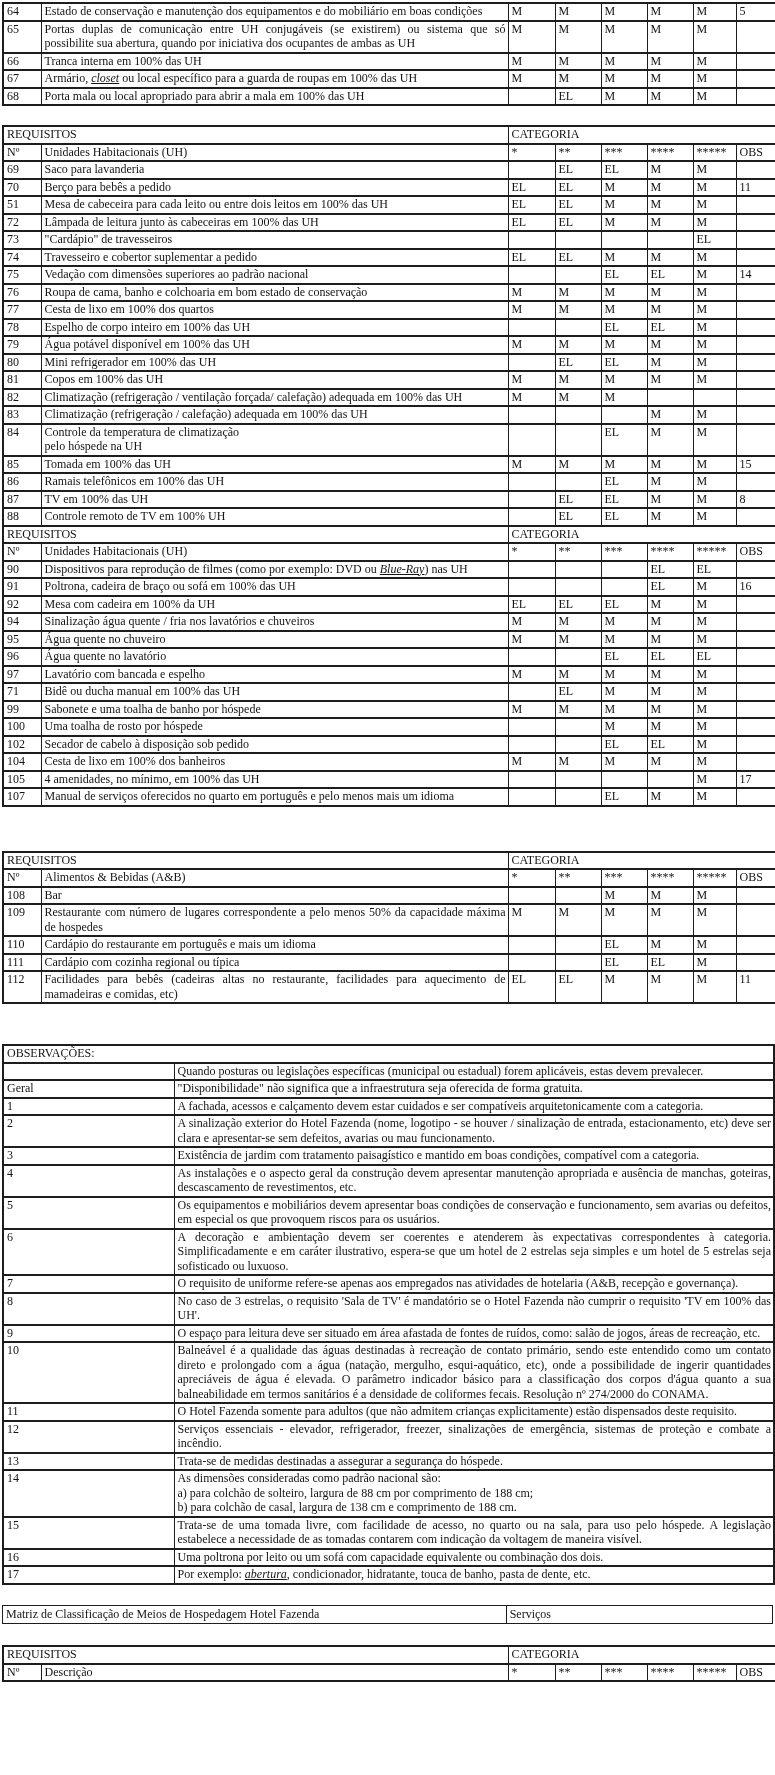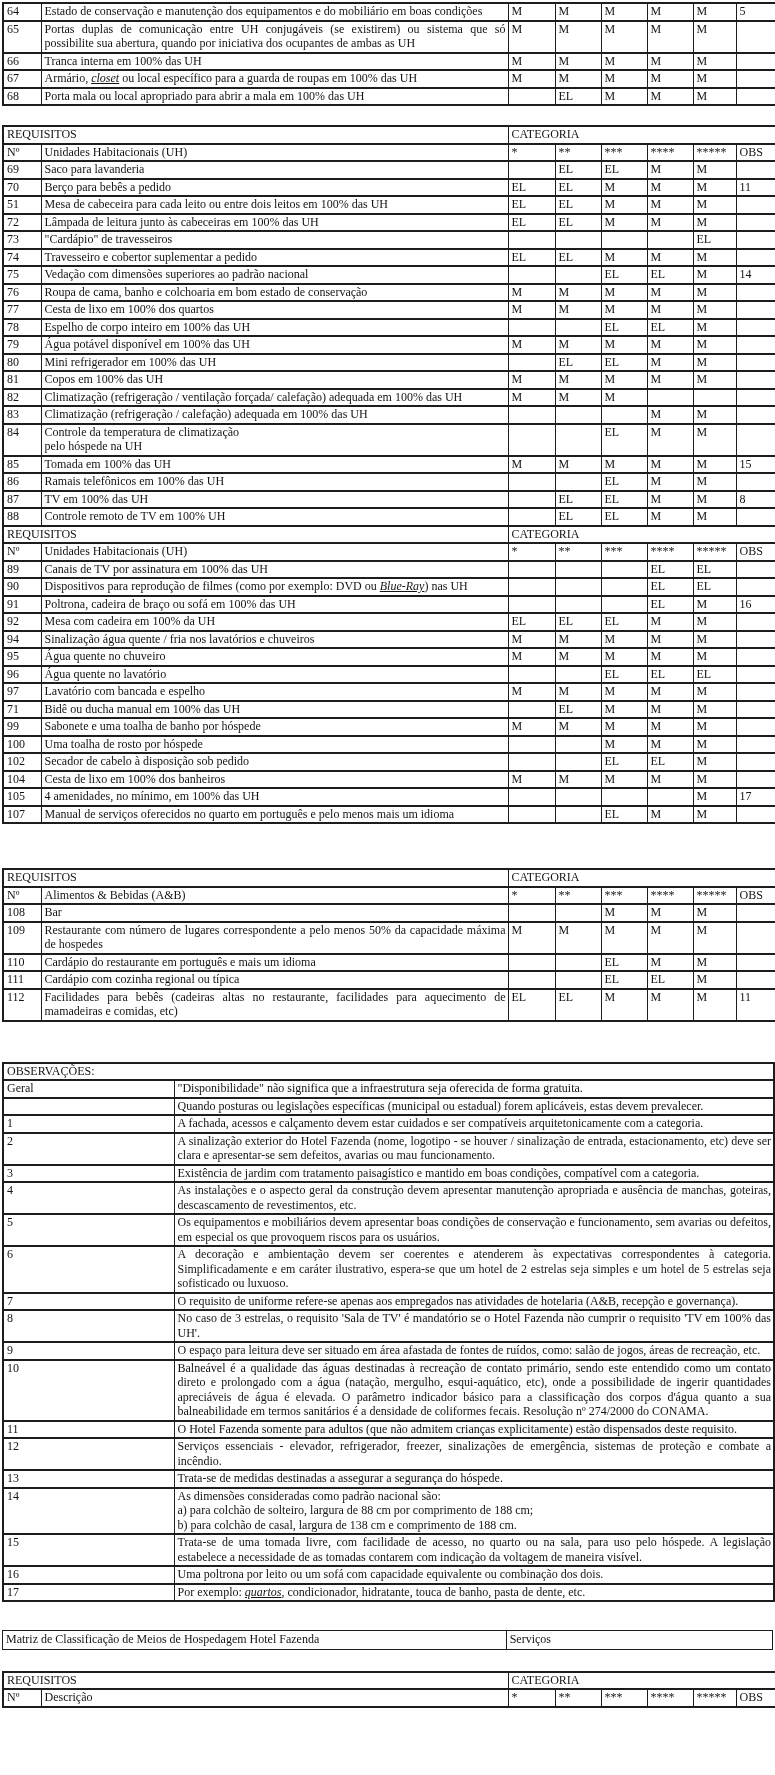--- a/index.html
+++ b/index.html
@@ -25,21 +25,21 @@
     vertical-align:top;
     overflow:hidden;
     word-wrap:break-word;
   }
   td.desc{text-align:justify;}
   td.num{padding-left:4px;}
   tr.hdr td{font-variant:normal;}
   .gap-uh{margin-top:19px;}
   .gap-ab{margin-top:44px;}
   .gap-obs{margin-top:40px;}
-  .gap-matriz{margin-top:28px;}
+  .gap-matriz{margin-top:20px;}
   .gap-serv{margin-top:21px;}
   table.bar{
     border-collapse:collapse;
     table-layout:fixed;
     width:771px;
     border:1px solid #1d1d1d;
   }
   table.bar td{
     border:1px solid #1d1d1d;
     padding:1px 3px 2px 3px;
@@ -355,30 +355,20 @@
             <td class="num">Nº</td>
             <td>Unidades Habitacionais (UH)</td>
             <td>*</td>
             <td>**</td>
             <td>***</td>
             <td>****</td>
             <td>*****</td>
             <td>OBS</td>
           </tr>
           <tr>
-            <td class="num">89</td>
-            <td class="desc">Canais de TV por assinatura em 100% das UH</td>
-            <td></td>
-            <td></td>
-            <td></td>
-            <td>EL</td>
-            <td>EL</td>
-            <td></td>
-          </tr>
-          <tr>
             <td class="num">90</td>
             <td class="desc">Dispositivos para reprodução de filmes (como por exemplo: DVD ou <i>Blue-Ray</i>) nas UH</td>
             <td></td>
             <td></td>
             <td></td>
             <td>EL</td>
             <td>EL</td>
             <td></td>
           </tr>
           <tr>
@@ -600,28 +590,28 @@
       <table class="doc">
         <colgroup>
           <col style="width: 171px;">
           <col style="width: 600px;">
         </colgroup>
         <tbody>
           <tr class="hdr">
             <td colspan="2">OBSERVAÇÕES:</td>
           </tr>
           <tr>
+            <td class="num"></td>
+            <td class="desc">Quando posturas ou legislações específicas (municipal ou estadual) forem aplicáveis, estas devem prevalecer.</td>
+          </tr>
+          <tr>
             <td class="num">Geral</td>
             <td class="desc">"Disponibilidade" não significa que a infraestrutura seja oferecida de forma gratuita.</td>
           </tr>
           <tr>
-            <td class="num"></td>
-            <td class="desc">Quando posturas ou legislações específicas (municipal ou estadual) forem aplicáveis, estas devem prevalecer.</td>
-          </tr>
-          <tr>
             <td class="num">1</td>
             <td class="desc">A fachada, acessos e calçamento devem estar cuidados e ser compatíveis arquitetonicamente com a categoria.</td>
           </tr>
           <tr>
             <td class="num">2</td>
             <td class="desc">A sinalização exterior do Hotel Fazenda (nome, logotipo - se houver / sinalização de entrada, estacionamento, etc) deve ser clara e apresentar-se sem defeitos, avarias ou mau funcionamento.</td>
           </tr>
           <tr>
             <td class="num">3</td>
             <td class="desc">Existência de jardim com tratamento paisagístico e mantido em boas condições, compatível com a categoria.</td>
@@ -673,21 +663,21 @@
           <tr>
             <td class="num">15</td>
             <td class="desc">Trata-se de uma tomada livre, com facilidade de acesso, no quarto ou na sala, para uso pelo hóspede. A legislação estabelece a necessidade de as tomadas contarem com indicação da voltagem de maneira visível.</td>
           </tr>
           <tr>
             <td class="num">16</td>
             <td class="desc">Uma poltrona por leito ou um sofá com capacidade equivalente ou combinação dos dois.</td>
           </tr>
           <tr>
             <td class="num">17</td>
-            <td class="desc">Por exemplo: <i>quartos</i>, condicionador, hidratante, touca de banho, pasta de dente, etc.</td>
+            <td class="desc">Por exemplo: <i>abertura</i>, condicionador, hidratante, touca de banho, pasta de dente, etc.</td>
           </tr>
         </tbody>
       </table>
     </div>
 
   <div class="gap-matriz">
     <table class="bar">
       <colgroup>
           <col style="width:503px">
           <col style="width:266px">

